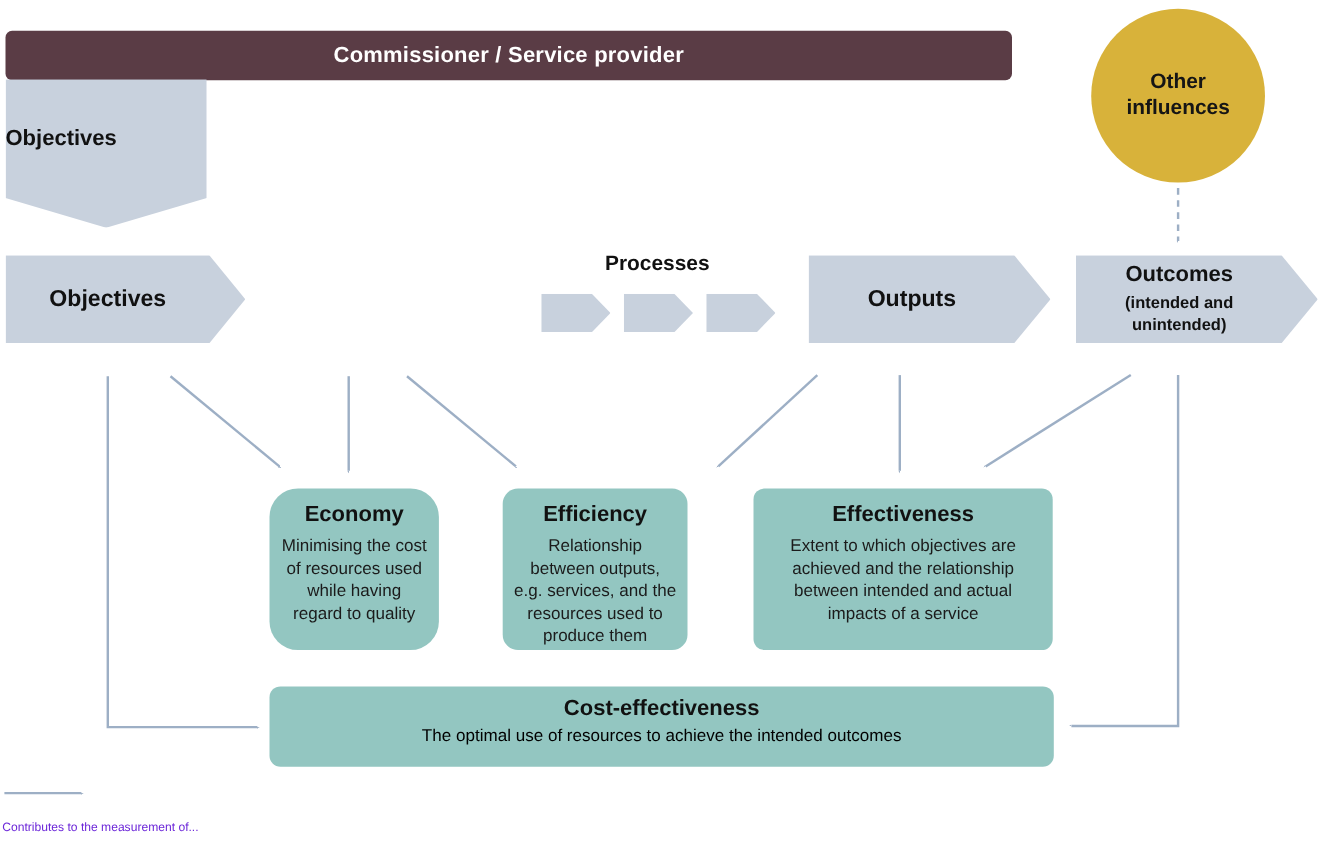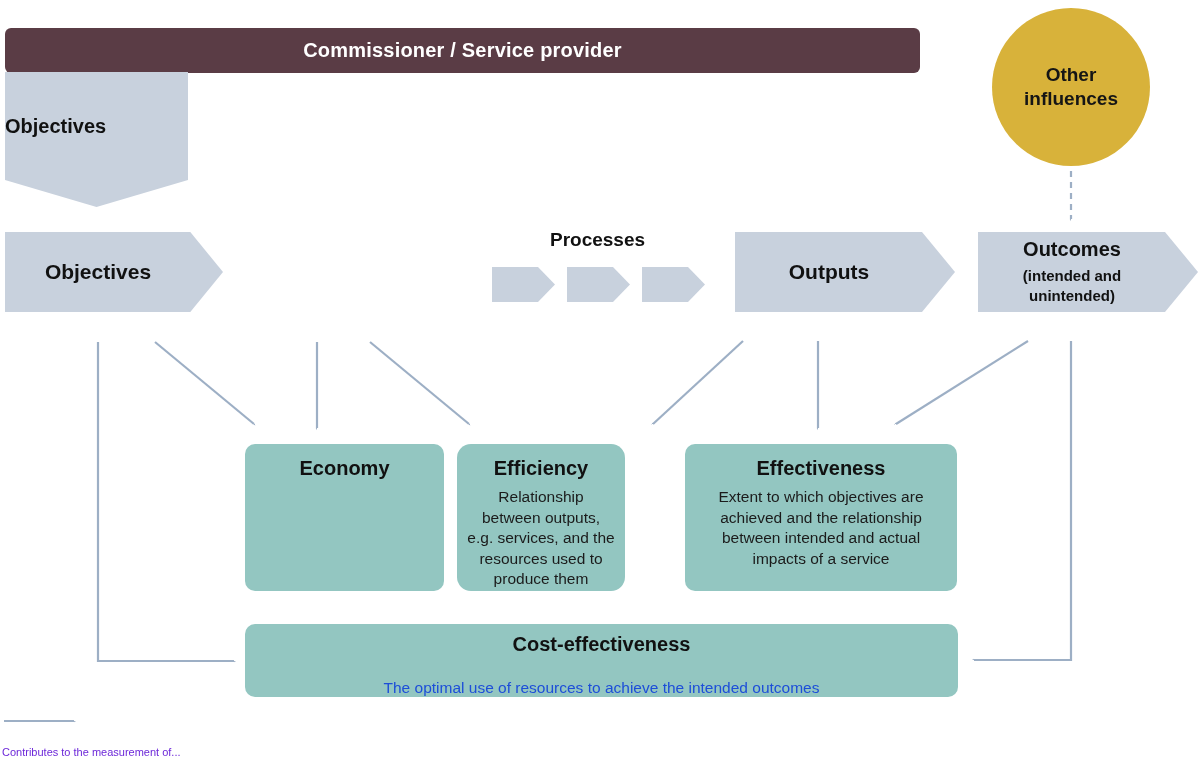--- a/index.html
+++ b/index.html
@@ -47,21 +47,21 @@
     top:444px;height:147px;background:#93c6c1;border-radius:10px;
     display:flex;flex-direction:column;align-items:center;text-align:center;z-index:2;
   }
   .measure-card .m-title{font-size:20px;font-weight:700;margin-top:13px;}
   .measure-card .m-desc{font-size:15.5px;line-height:1.33;margin-top:7px;padding:0 10px;color:#1b1b1b;}
   .cost-card{
     left:245px;top:624px;width:713px;height:73px;background:#93c6c1;border-radius:10px;
     display:flex;flex-direction:column;align-items:center;text-align:center;z-index:2;
   }
   .cost-card .m-title{font-size:20px;font-weight:700;margin-top:9px;}
-  .cost-card .m-desc{font-size:15.5px;margin-top:23px;color:#1d4ed8;}
+  .cost-card .m-desc{font-size:15.5px;margin-top:5px;color:#000000;}
   
   .connectors{left:0;top:0;width:1200px;height:774px;z-index:1;}
   
   .legend-label{left:2px;top:746px;font-size:11px;color:#6d28d9;z-index:2;}
 </style>
 </head>
 <body>
 
 <div id="canvas">
 
@@ -107,22 +107,23 @@
   <div class="abs chevron" style="left:642px;"></div>
 
   <div class="abs flow-arrow" style="left:735px;width:220px;">
     <span class="title">Outputs</span>
   </div>
   <div class="abs flow-arrow" style="left:978px;width:220px;">
     <span class="title" style="font-size:20px;">Outcomes</span>
     <span class="subtitle">(intended and unintended)</span>
   </div>
 
-  <div class="abs measure-card" style="left:245px;width:199px;">
+  <div class="abs measure-card" style="left:245px;width:154px;border-radius:26px;">
     <span class="m-title">Economy</span>
+    <span class="m-desc">Minimising the cost of resources used while having regard to quality</span>
   </div>
   <div class="abs measure-card" style="left:457px;width:168px;border-radius:14px;">
     <span class="m-title">Efficiency</span>
     <span class="m-desc">Relationship between outputs, e.g. services, and the resources used to produce them</span>
   </div>
   <div class="abs measure-card" style="left:685px;width:272px;">
     <span class="m-title">Effectiveness</span>
     <span class="m-desc">Extent to which objectives are achieved and the relationship between intended and actual impacts of a service</span>
   </div>
 

